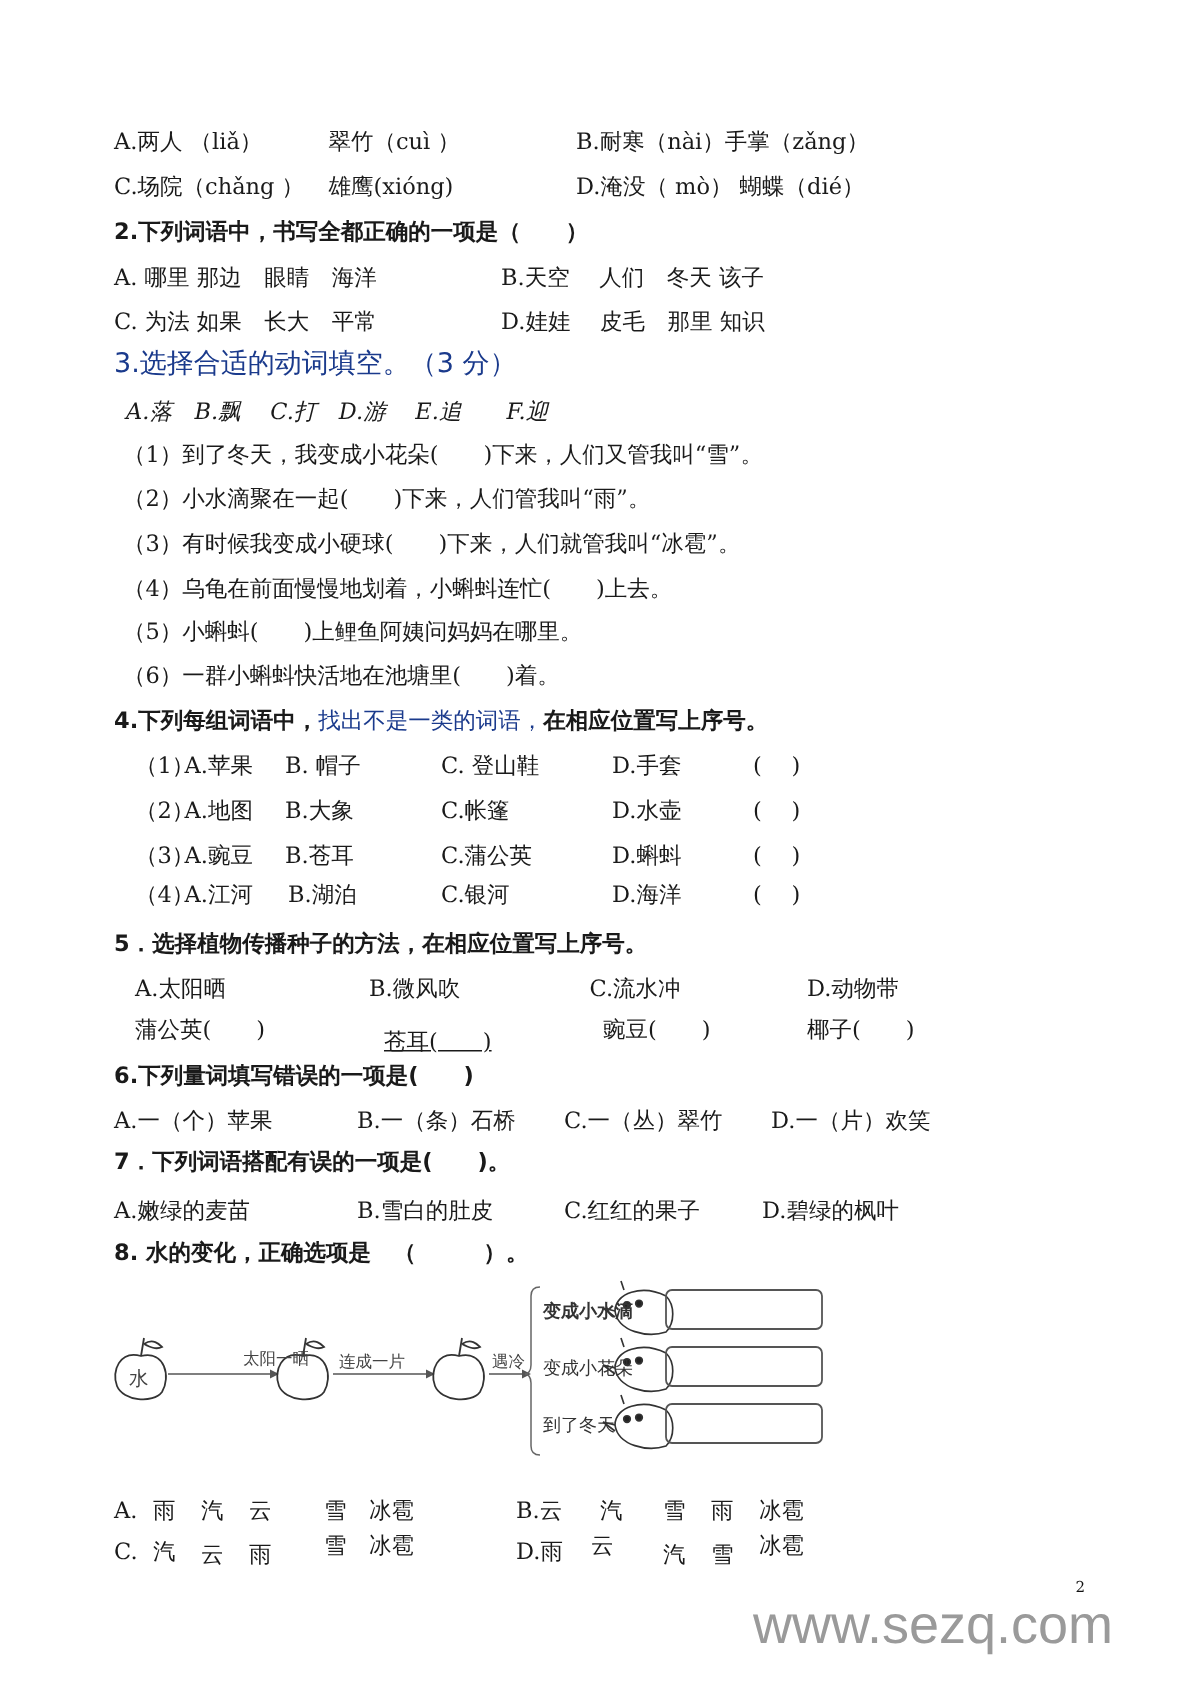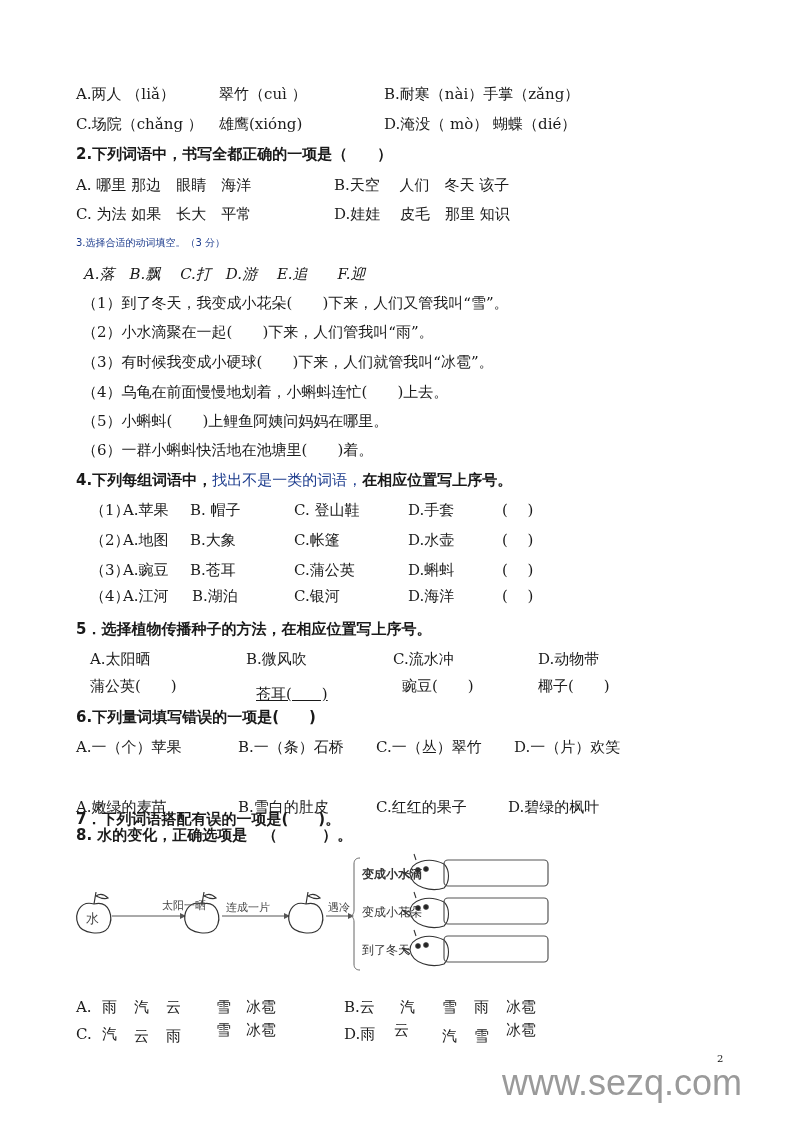--- a/index.html
+++ b/index.html
@@ -33,21 +33,21 @@
 <div class="abs t" style="left:76px;top:114px;">C.场院（chǎng ）</div>
 <div class="abs t" style="left:219px;top:114px;">雄鹰(xióng)</div>
 <div class="abs t" style="left:384px;top:114px;">D.淹没（ mò） 蝴蝶（dié）</div>
 
 <div class="abs b" style="left:76px;top:145px;">2.下列词语中，书写全都正确的一项是（　　）</div>
 <div class="abs t" style="left:76px;top:175px;">A. 哪里 那边　眼睛　海洋</div>
 <div class="abs t" style="left:334px;top:175px;">B.天空　 人们　冬天 该子</div>
 <div class="abs t" style="left:76px;top:204px;">C. 为法 如果　长大　平常</div>
 <div class="abs t" style="left:334px;top:204px;">D.娃娃　 皮毛　那里 知识</div>
 
-<div class="abs t sans blue" style="left:76px;top:233px;font-size:10px;">3.选择合适的动词填空。（3 分）</div>
+<div class="abs t sans blue" style="left:76px;top:233px;font-size:18px;">3.选择合适的动词填空。（3 分）</div>
 <div class="abs t" style="left:84px;top:264px;font-style:italic;">A.落　B.飘　 C.打　D.游　 E.追　　F.迎</div>
 <div class="abs t" style="left:82px;top:293px;">（1）到了冬天，我变成小花朵(　　)下来，人们又管我叫“雪”。</div>
 <div class="abs t" style="left:82px;top:322px;">（2）小水滴聚在一起(　　)下来，人们管我叫“雨”。</div>
 <div class="abs t" style="left:82px;top:352px;">（3）有时候我变成小硬球(　　)下来，人们就管我叫“冰雹”。</div>
 <div class="abs t" style="left:82px;top:382px;">（4）乌龟在前面慢慢地划着，小蝌蚪连忙(　　)上去。</div>
 <div class="abs t" style="left:82px;top:411px;">（5）小蝌蚪(　　)上鲤鱼阿姨问妈妈在哪里。</div>
 <div class="abs t" style="left:82px;top:440px;">（6）一群小蝌蚪快活地在池塘里(　　)着。</div>
 
 <div class="abs" style="left:76px;top:470px;font-size:15px;line-height:20px;">
   <span class="b">4.下列每组词语中，</span><span class="sans blue">找出不是一类的词语，</span><span class="b">在相应位置写上序号。</span>
@@ -95,21 +95,21 @@
 <div class="abs t" style="left:256px;top:684px;text-decoration:underline;">苍耳(　　)</div>
 <div class="abs t" style="left:402px;top:676px;">豌豆(　　)</div>
 <div class="abs t" style="left:538px;top:676px;">椰子(　　)</div>
 
 <div class="abs b" style="left:76px;top:708px;">6.下列量词填写错误的一项是(　　)</div>
 <div class="abs t" style="left:76px;top:737px;">A.一（个）苹果</div>
 <div class="abs t" style="left:238px;top:737px;">B.一（条）石桥</div>
 <div class="abs t" style="left:376px;top:737px;">C.一（丛）翠竹</div>
 <div class="abs t" style="left:514px;top:737px;">D.一（片）欢笑</div>
 
-<div class="abs b" style="left:76px;top:810px;">7．下列词语搭配有误的一项是(　　)。</div>
+<div class="abs b" style="left:76px;top:765px;">7．下列词语搭配有误的一项是(　　)。</div>
 <div class="abs t" style="left:76px;top:797px;">A.嫩绿的麦苗</div>
 <div class="abs t" style="left:238px;top:797px;">B.雪白的肚皮</div>
 <div class="abs t" style="left:376px;top:797px;">C.红红的果子</div>
 <div class="abs t" style="left:508px;top:797px;">D.碧绿的枫叶</div>
 
 <div class="abs b" style="left:76px;top:826px;">8.  水的变化，正确选项是　（　　　）。</div>
 
 <div class="diagram">
   <svg width="480" height="122" viewBox="0 0 480 122">
 

